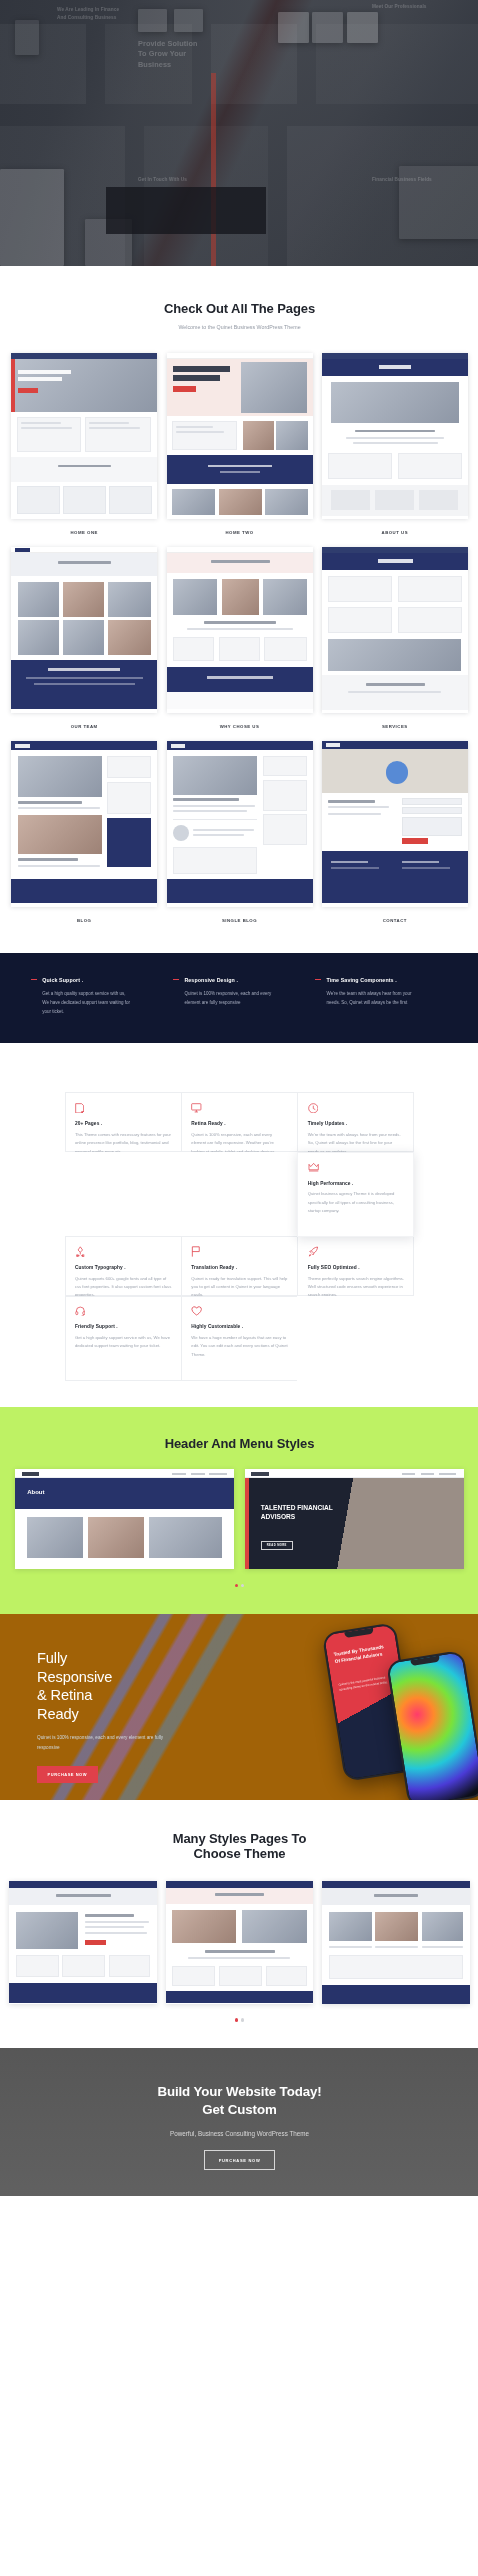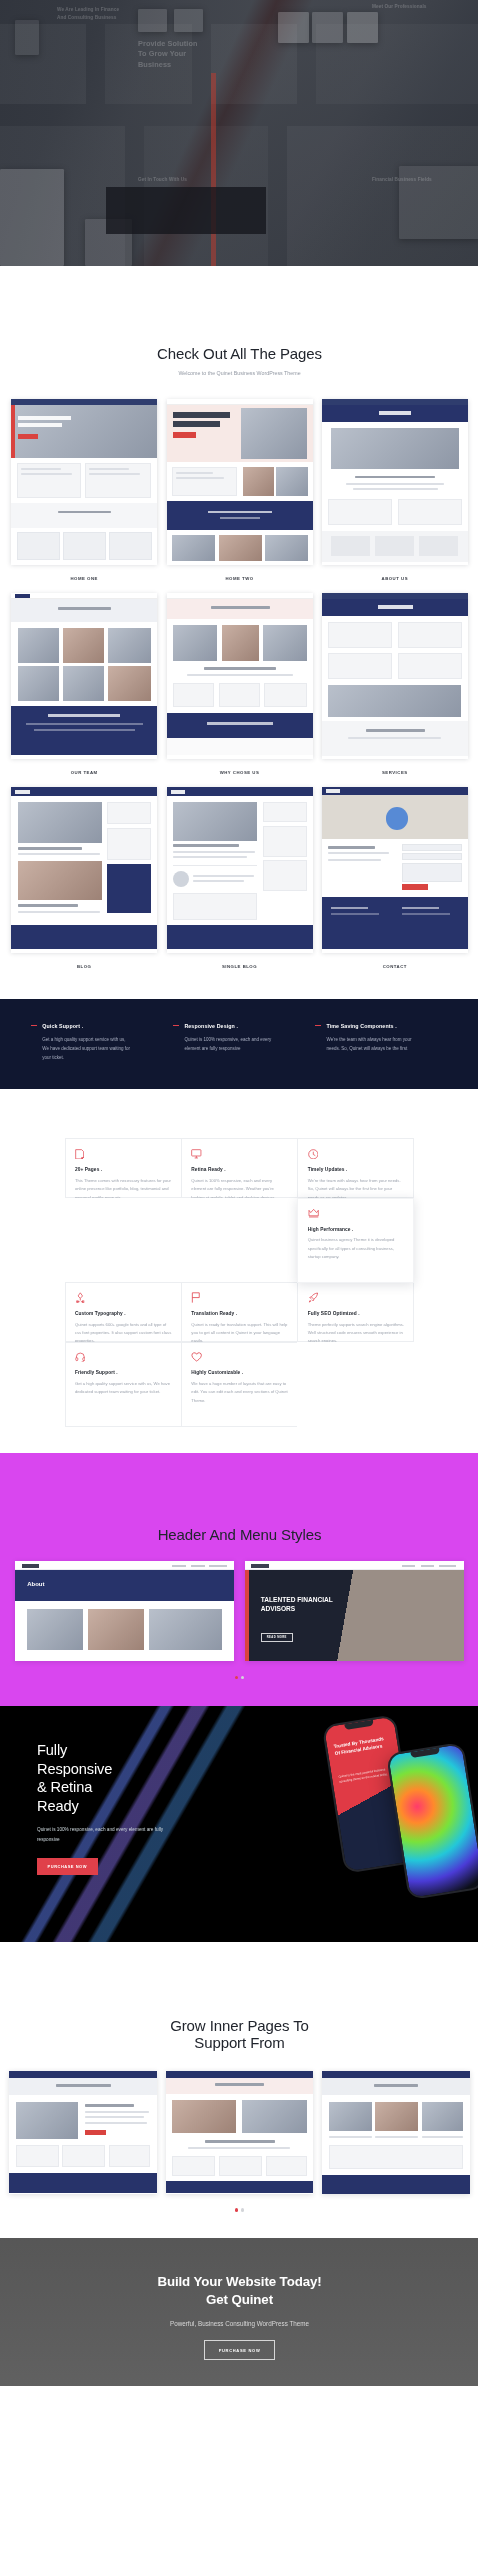--- a/index.html
+++ b/index.html
@@ -70,21 +70,21 @@
   }
   .hero-inner{ position:relative; z-index:4; text-align:center; padding-top:101px; }
   .hero-kicker{ color:#e7e8ea; font-size:7px; letter-spacing:0.1px; margin-bottom:9.3px; }
   .hero-title{
     font-family:"Liberation Serif", serif; font-weight:700;
     font-size:20px; line-height:1.28; color:#ffffff; letter-spacing:0.1px;
   }
 
   
   .sec-head{ text-align:center; }
-  .sec-title{ font-size:15px; font-weight:400; color:#21252d; letter-spacing:-0.1px;margin-top:44px; }
+  .sec-title{ font-size:13px; font-weight:700; color:#21252d; letter-spacing:-0.1px; }
   .sec-sub{ font-size:5.3px; color:#9298a3; margin-top:8px; }
 
   
   .pages-sec{ padding:35px 0 26.6px; background:#fff; }
   .pages-grid{ display:flex; flex-wrap:wrap; gap:9.3px; justify-content:center;
     padding:0 9.3px; margin-top:22.6px; }
   .page-card{ width:146px; }
   .thumb{
     width:146px; height:166px; background:#fff; overflow:hidden;
     box-shadow:0 0.7px 4.7px rgba(20,25,40,.17); position:relative;
@@ -125,29 +125,29 @@
   }
   .feat-card.tall{ height:85px; }
   .feat-card.blank{ border-color:transparent; }
   .feat-card.hl{ box-shadow:0 2px 10.6px rgba(25,32,56,.13); border-color:#f2f3f5; position:relative; z-index:2; background:#fff;}
   .feat-icon{ color:#e0404a; height:12px; display:block; }
   .feat-icon svg{ display:block; }
   .feat-title{ font-size:4.8px; font-weight:700; color:#22262e; margin-top:6.6px; letter-spacing:0.1px;}
   .feat-text{ font-size:4.2px; color:#9da3ae; line-height:2.0; margin-top:4.7px; }
 
   
-  .hm-sec{ background:#d946ef; padding:29px 0 26.6px; }
+  .hm-sec{ background:#bef264; padding:29px 0 26.6px; }
   .hm-row{ display:flex; gap:10.6px; justify-content:center; margin-top:18.6px; padding:0 9.3px; }
   .hm-card{ width:219px; height:100px; background:#fff; box-shadow:0 0.7px 5.3px rgba(20,25,40,.14); position:relative; overflow:hidden; }
   .dots{ display:flex; gap:3.3px; justify-content:center; margin-top:14.6px; }
   .dot-i{ width:3.3px; height:3.3px; border-radius:50%; background:#d3d5d9; }
   .dot-i.on{ background:#e0404a; }
 
   
-  .resp-sec{ background:#000000; position:relative; height:236px; overflow:hidden; }
+  .resp-sec{ background:#a16207; position:relative; height:186px; overflow:hidden; }
   .resp-diag{ position:absolute; left:-26.6px; top:-20px; width:279px; height:286px;
     background:linear-gradient(120deg,transparent 44%,rgba(90,120,230,.55) 45%,rgba(90,120,230,.55) 47%,transparent 48%,transparent 51%,rgba(130,110,230,.5) 52%,rgba(130,110,230,.5) 55%,transparent 56%,transparent 59%,rgba(70,140,220,.45) 60%,rgba(70,140,220,.45) 63%,transparent 64%);
     transform:rotate(0deg); }
   .resp-inner{ position:relative; z-index:3; padding:35px 0 0 37px; max-width:199px; }
   .resp-title{ color:#ffffff; font-size:14.6px; line-height:1.28; font-weight:400; letter-spacing:-0.1px;}
   .resp-text{ color:#cfd9de; font-size:4.7px; line-height:2.1; margin-top:9.3px; max-width:133px; }
   .resp-btn{ background:#e0404a; color:#fff; border:0; font-size:4px; font-weight:700; letter-spacing:0.5px;
     padding:6px 10.6px; margin-top:13.3px; cursor:pointer; }
   .phones{ position:absolute; right:0; top:0; width:246px; height:186px; }
   .phone{ position:absolute; border-radius:14.6px; background:#111318; border:2.7px solid #24262c;
@@ -602,22 +602,22 @@
       <div class="phone p2">
         <div class="p2-screen"></div>
         <div class="notch"></div>
       </div>
     </div>
   </section>
 
   <section class="inner-sec">
     <div class="sec-head">
       <div class="sec-title">
-        <span>Grow Inner Pages To</span><br>
-        <span>Support From</span>
+        <span>Many Styles Pages To</span><br>
+        <span>Choose Theme</span>
       </div>
     </div>
     <div class="inner-row">
 
       <div class="inner-card">
         <div class="tb navy" style="left:0;top:0;width:148px;height:7.3px;"></div>
         <div class="tb" style="left:0;top:7.3px;width:148px;height:17.3px;background:#eef0f4;"></div>
         <div class="tb txtline dark" style="left:47px;top:13.3px;width:55px;height:2.7px;"></div>
         <div class="tb imgblk" style="left:6.6px;top:31px;width:62px;height:37px;"></div>
         <div class="tb txtline dark" style="left:76px;top:33px;width:49px;height:2.7px;"></div>
@@ -663,21 +663,21 @@
     <div class="dots">
       <span class="dot-i on"></span>
       <span class="dot-i"></span>
     </div>
   </section>
 
   <section class="cta">
     <div class="cta-inner">
       <div class="cta-title">
         <span>Build Your Website Today!</span><br>
-        <span>Get Quinet</span>
+        <span>Get Custom</span>
       </div>
       <div class="cta-sub">Powerful, Business Consulting WordPress Theme</div>
       <button class="cta-btn">PURCHASE NOW</button>
     </div>
   </section>
 
 </div>
 
 
 </body></html>

